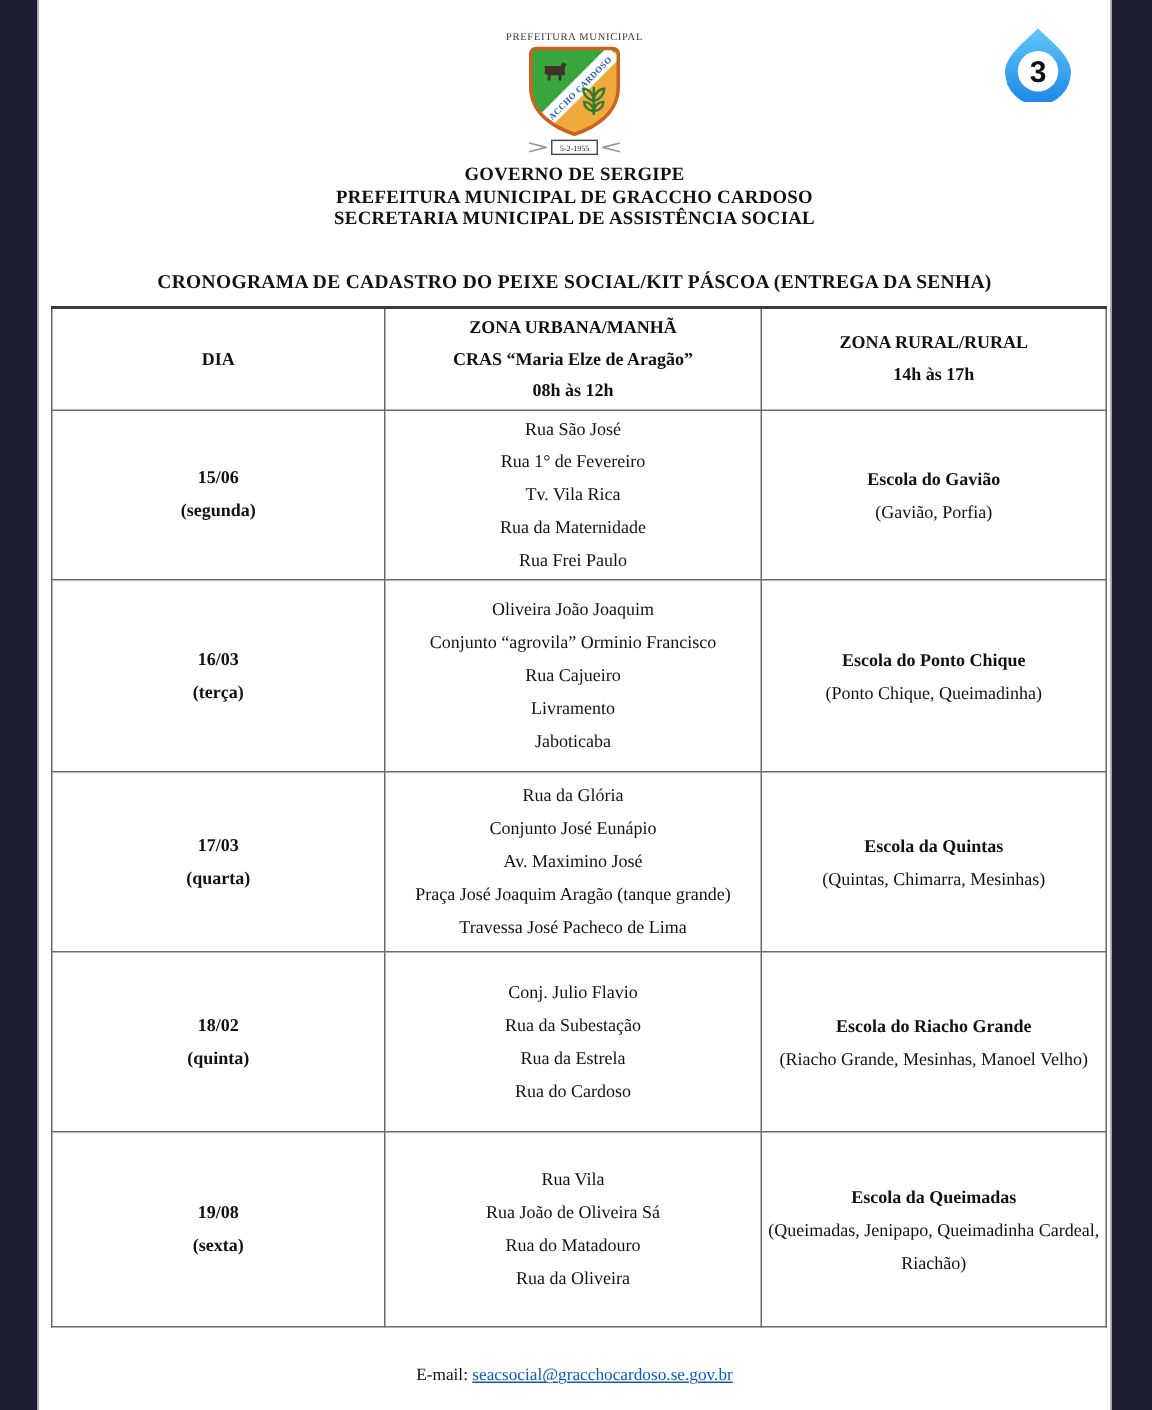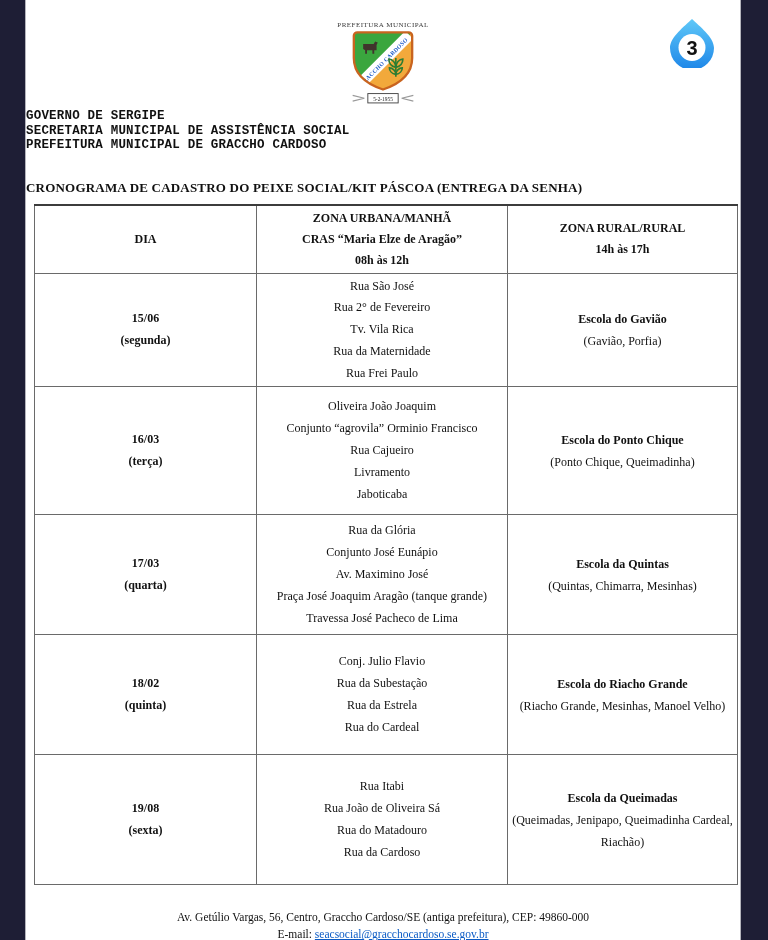--- a/index.html
+++ b/index.html
@@ -19,25 +19,25 @@
     box-sizing:border-box;
     padding-top:16px;
   }
   
   .badge{
     position:absolute;top:16px;right:22px;width:52px;height:52px;
   }
   
   .crest{width:140px;margin:0 auto;display:block;}
   
-  .org{ text-align:left; margin-top:2px;font-family:Liberation Mono, monospace; }
+  .org{ text-align:center; margin-top:2px; }
   .org div{ font-weight:bold; font-size:12.5px; line-height:14.5px; letter-spacing:.2px;}
   
   .doc-title{
-    font-weight:bold; font-size:13px; letter-spacing:.2px;
+    text-align:center; font-weight:bold; font-size:13px; letter-spacing:.2px;
     margin-top:27px;
   }
   
   table.sched{
     border-collapse:collapse;
     margin:8px 5px 0 8px;
     width:703px;
     table-layout:fixed;
     border-top:2px solid #3c3c3c;
   }
@@ -101,22 +101,22 @@
     <g>
       <path d="M34 68 l10 2.5 l-10 2.5" fill="none" stroke="#9a9a9a" stroke-width="1"></path>
       <path d="M86 68 l-10 2.5 l10 2.5" fill="none" stroke="#9a9a9a" stroke-width="1"></path>
       <rect x="47" y="66.5" width="26" height="8" fill="#ffffff" stroke="#444" stroke-width=".8"></rect>
       <text x="60" y="72.7" font-size="4.6" text-anchor="middle" fill="#222">5-2-1955</text>
     </g>
   </svg>
 
   <div class="org">
     <div>GOVERNO DE SERGIPE</div>
+    <div>PREFEITURA MUNICIPAL DE GRACCHO CARDOSO</div>
     <div>SECRETARIA MUNICIPAL DE ASSISTÊNCIA SOCIAL</div>
-    <div>PREFEITURA MUNICIPAL DE GRACCHO CARDOSO</div>
   </div>
 
   <div class="doc-title">CRONOGRAMA DE CADASTRO DO PEIXE SOCIAL/KIT PÁSCOA (ENTREGA DA SENHA)</div>
 
   <table class="sched">
     <colgroup>
       <col style="width:222px">
         <col style="width:251px">
         <col style="width:230px">
     </colgroup>
@@ -136,21 +136,21 @@
           </td>
       </tr>
 
       <tr style="height:109px">
         <td class="c-dia">
           <div class="line">15/06</div>
           <div class="line">(segunda)</div>
         </td>
         <td>
             <div class="line">Rua São José</div>
-            <div class="line">Rua 2° de Fevereiro</div>
+            <div class="line">Rua 1° de Fevereiro</div>
             <div class="line">Tv. Vila Rica</div>
             <div class="line">Rua da Maternidade</div>
             <div class="line">Rua Frei Paulo</div>
           </td>
         <td>
           <div class="school">Escola do Gavião</div>
           <div class="places">(Gavião, Porfia)</div>
         </td>
       </tr>
 
@@ -192,48 +192,47 @@
 
       <tr style="height:120px">
         <td class="c-dia">
           <div class="line">18/02</div>
           <div class="line">(quinta)</div>
         </td>
         <td>
             <div class="line">Conj. Julio Flavio</div>
             <div class="line">Rua da Subestação</div>
             <div class="line">Rua da Estrela</div>
-            <div class="line">Rua do Cardeal</div>
+            <div class="line">Rua do Cardoso</div>
           </td>
         <td>
           <div class="school">Escola do Riacho Grande</div>
           <div class="places">(Riacho Grande, Mesinhas, Manoel Velho)</div>
         </td>
       </tr>
 
       <tr style="height:130px">
         <td class="c-dia">
           <div class="line">19/08</div>
           <div class="line">(sexta)</div>
         </td>
         <td>
-            <div class="line">Rua Itabi</div>
+            <div class="line">Rua Vila</div>
             <div class="line">Rua João de Oliveira Sá</div>
             <div class="line">Rua do Matadouro</div>
-            <div class="line">Rua da Cardoso</div>
+            <div class="line">Rua da Oliveira</div>
           </td>
         <td>
           <div class="school">Escola da Queimadas</div>
           <div class="places">(Queimadas, Jenipapo, Queimadinha Cardeal, Riachão)</div>
         </td>
       </tr>
     </tbody>
   </table>
 
   <div class="footer">
-    <div class="f-line">Av. Getúlio Vargas, 56, Centro, Graccho Cardoso/SE (antiga prefeitura), CEP: 49860-000</div>
     <div class="f-line">
       <span>E-mail:</span>
       <a href="#" class="mail">seacsocial@gracchocardoso.se.gov.br</a>
     </div>
   </div>
 
 </div>
 
 </body></html>

